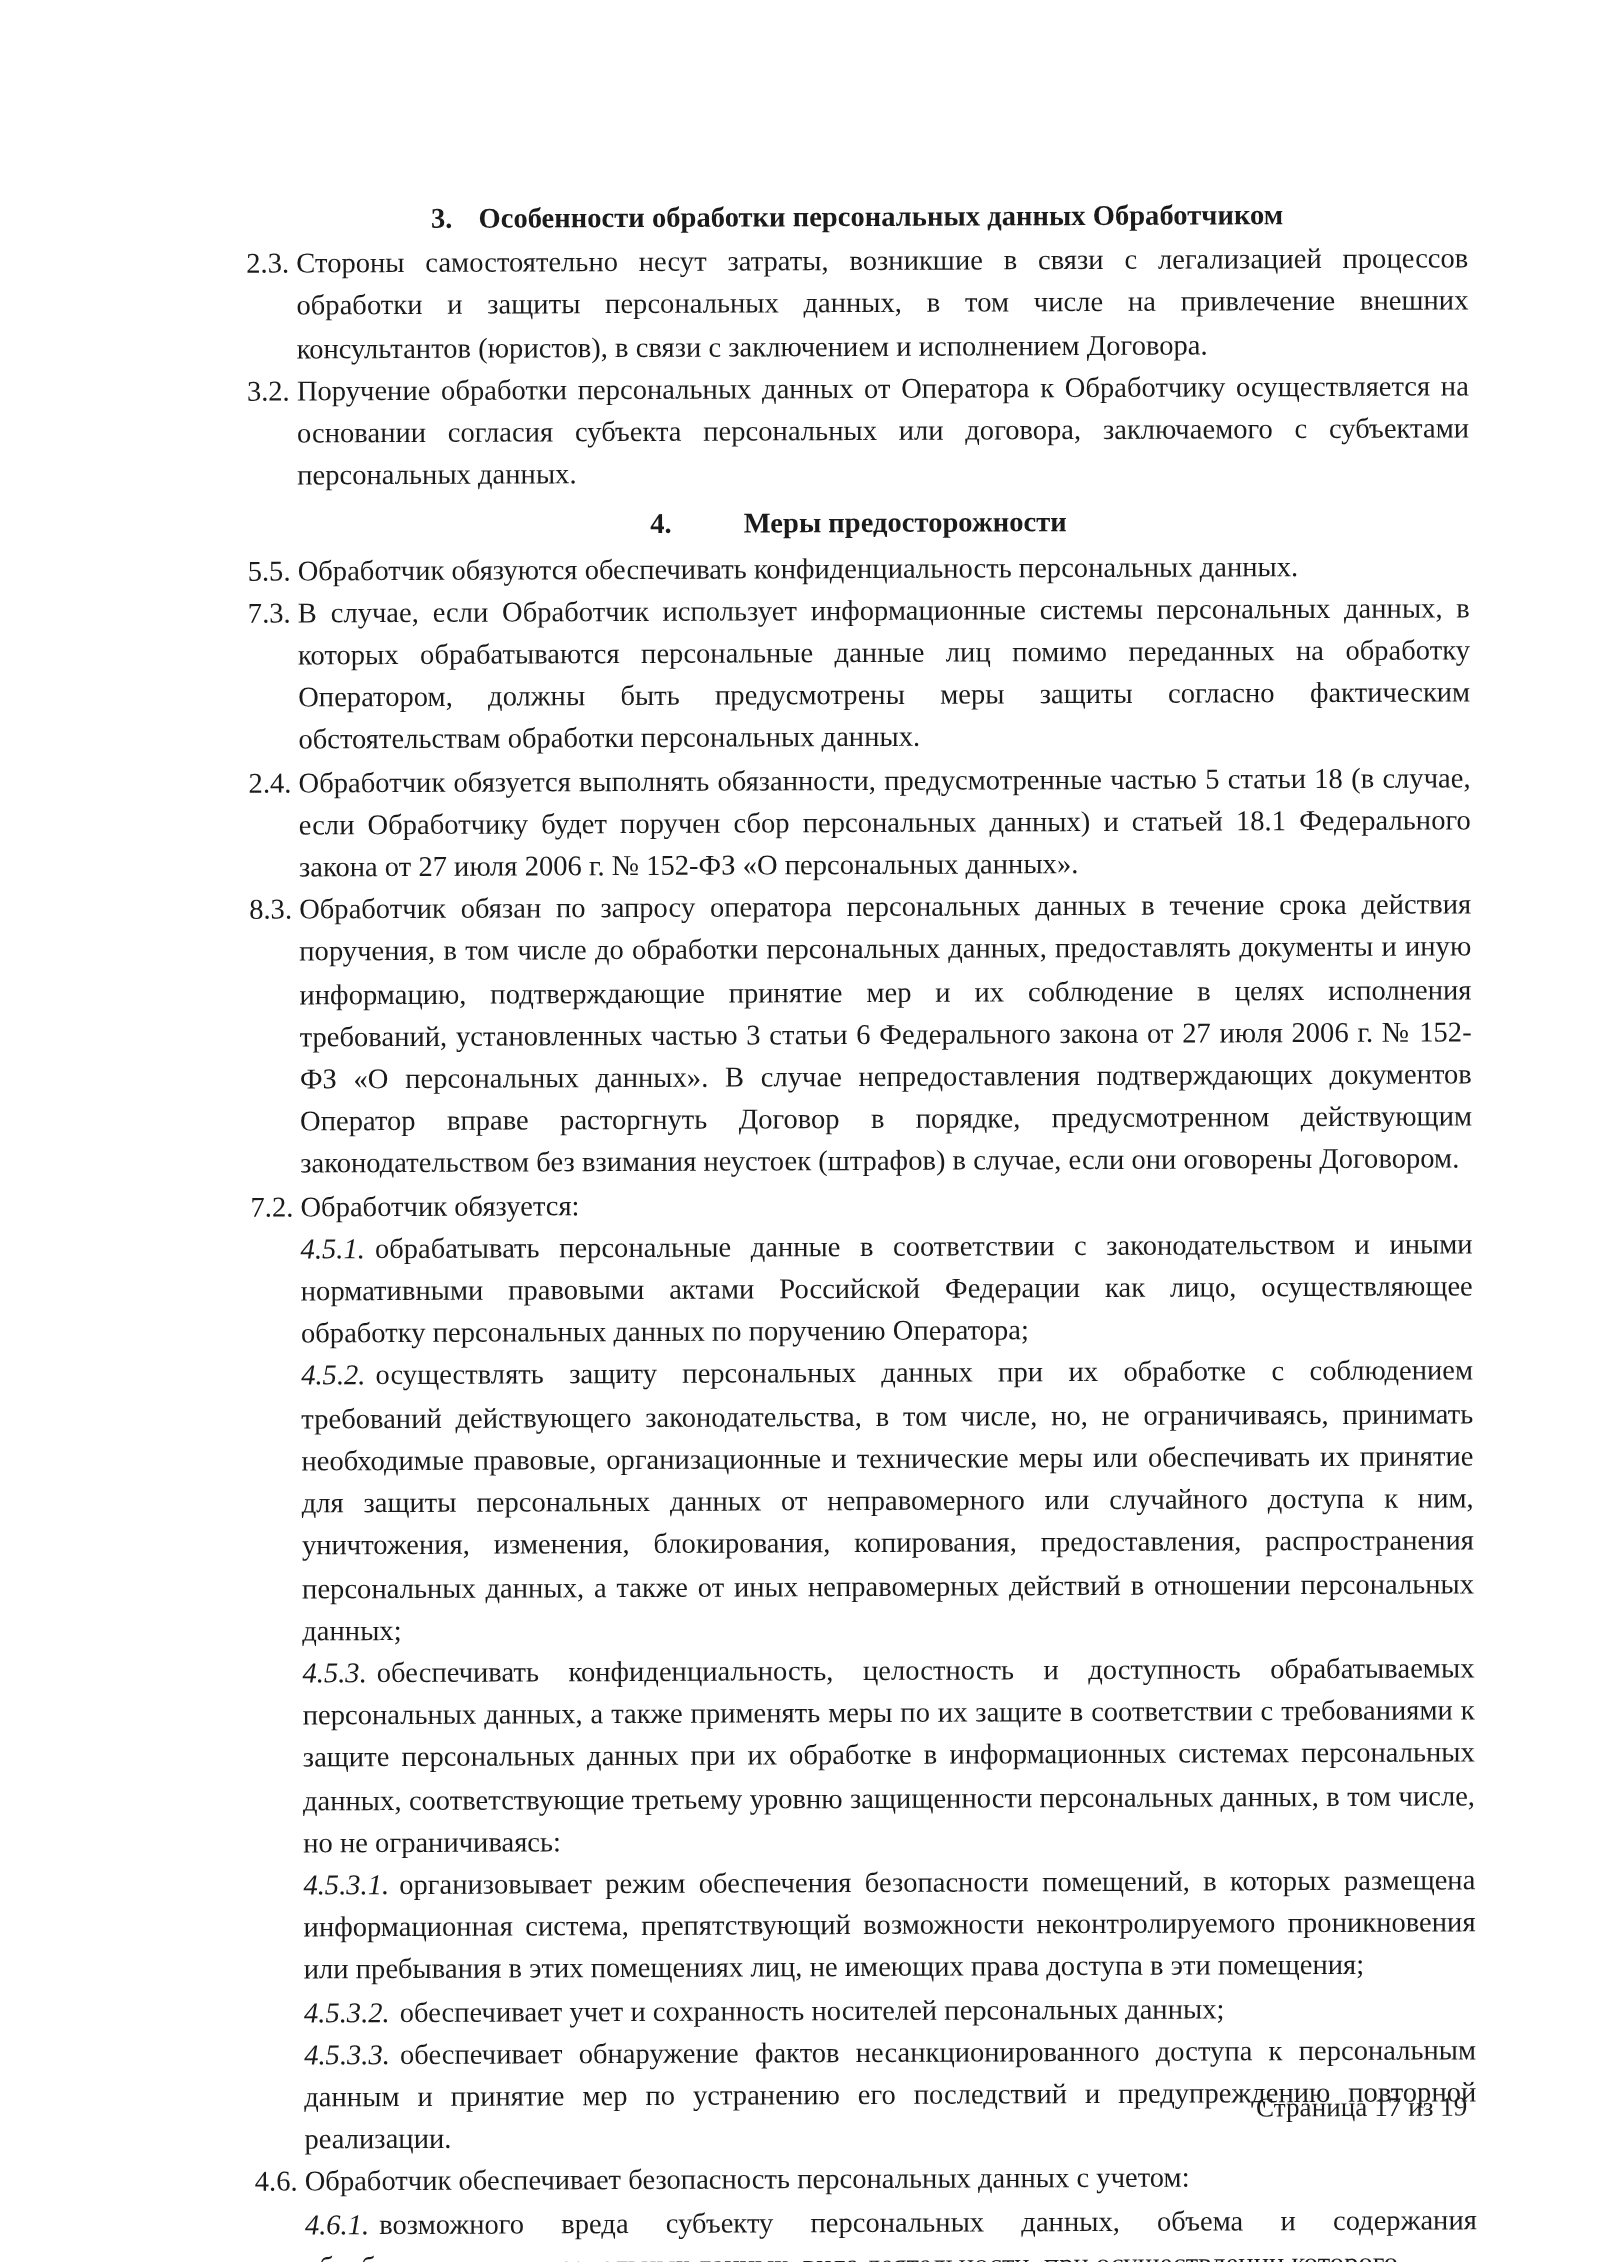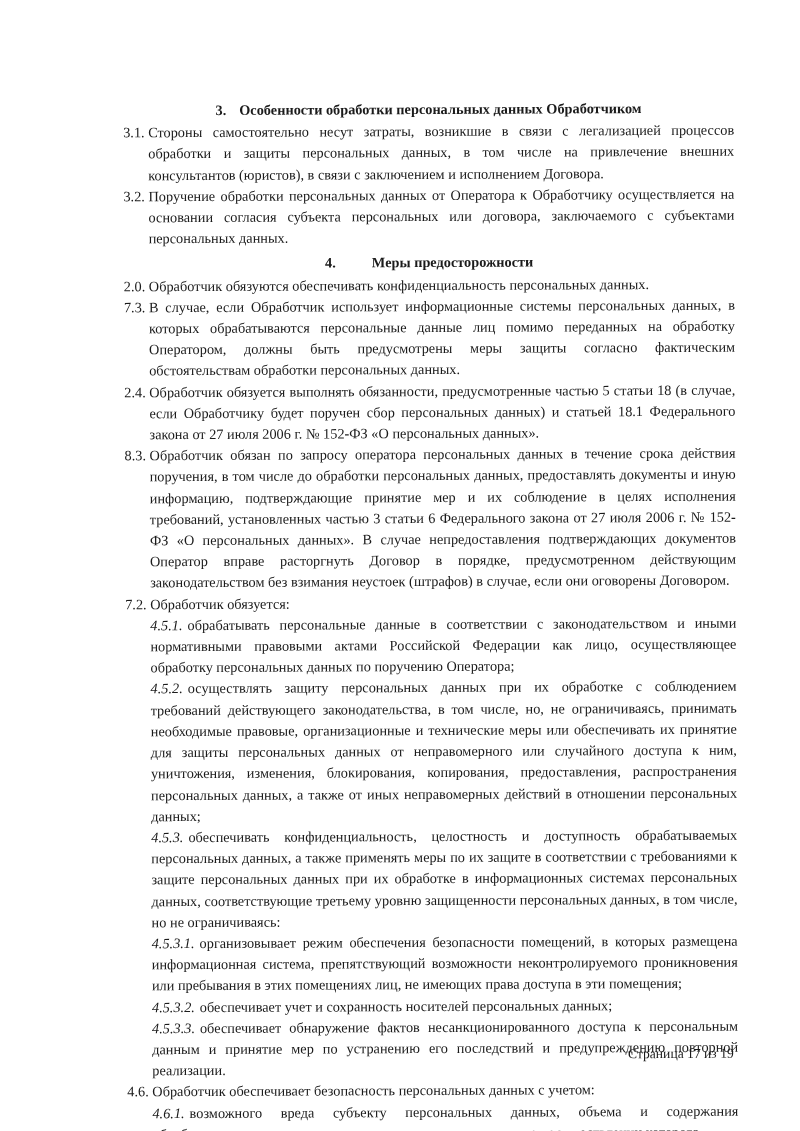--- a/index.html
+++ b/index.html
@@ -64,35 +64,35 @@
 <body>
 
 <div class="page">
   <div class="sheet">
 
     <div class="heading h3">
       <span class="hnum">3.</span><span class="htitle">Особенности обработки персональных данных Обработчиком</span>
     </div>
 
     <div class="item">
-      <span class="inum">3.1.</span>
+      <span class="inum">2.3.</span>
       <div class="itext">Стороны самостоятельно несут затраты, возникшие в связи с легализацией процессов обработки и защиты персональных данных, в том числе на привлечение внешних консультантов (юристов), в связи с заключением и исполнением Договора.</div>
     </div>
 
     <div class="item">
       <span class="inum">3.2.</span>
       <div class="itext">Поручение обработки персональных данных от Оператора к Обработчику осуществляется на основании согласия субъекта персональных или договора, заключаемого с субъектами персональных данных.</div>
     </div>
 
     <div class="heading h4">
       <span class="hnum">4.</span><span class="htitle">Меры предосторожности</span>
     </div>
 
     <div class="item">
-      <span class="inum">2.0.</span>
+      <span class="inum">5.5.</span>
       <div class="itext">Обработчик обязуются обеспечивать конфиденциальность персональных данных.</div>
     </div>
 
     <div class="item">
       <span class="inum">7.3.</span>
       <div class="itext">В случае, если Обработчик использует информационные системы персональных данных, в которых обрабатываются персональные данные лиц помимо переданных на обработку Оператором, должны быть предусмотрены меры защиты согласно фактическим обстоятельствам обработки персональных данных.</div>
     </div>
 
     <div class="item">
       <span class="inum">2.4.</span>

